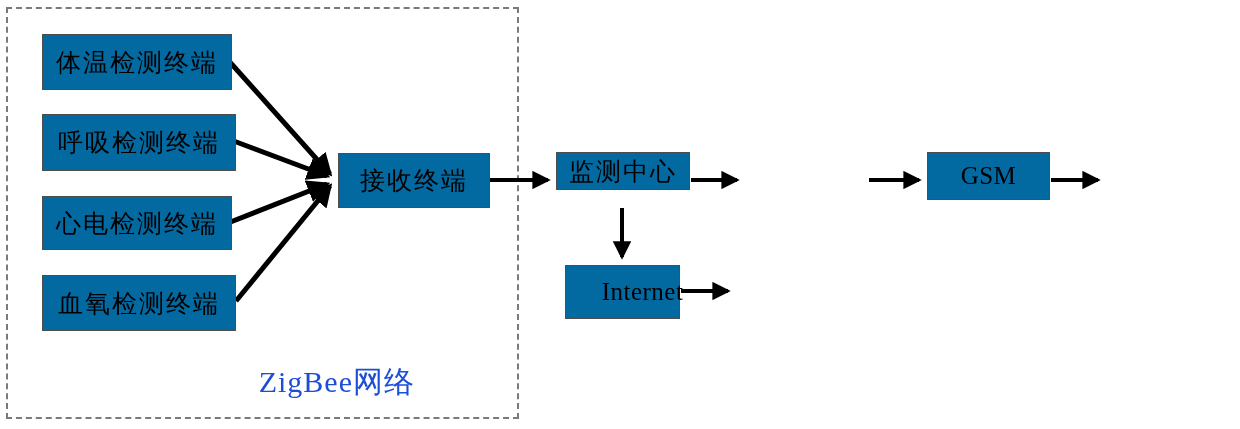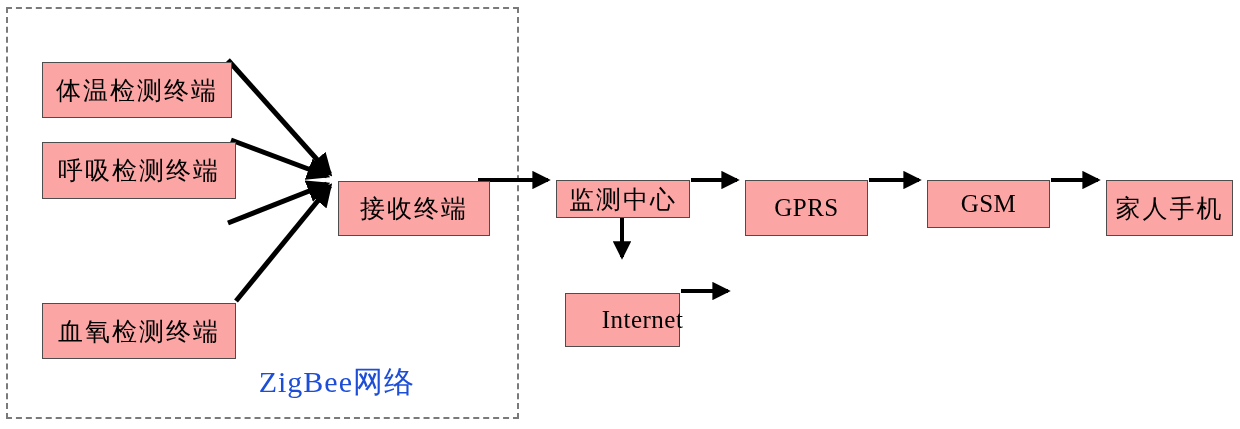--- a/index.html
+++ b/index.html
@@ -22,29 +22,28 @@
     width: 513px;
     height: 412px;
     border: 2px dashed #7a7a7a;
     box-sizing: border-box;
     background: transparent;
   }
   .node {
     position: absolute;
     box-sizing: border-box;
     border: 1.5px solid #4d4d4d;
-    background: #fca5a5;
+    background: #0369a1;
     display: flex;
     align-items: center;
     justify-content: center;
     font-size: 25px;
     color: #000000;
     letter-spacing: 2px;
     white-space: nowrap;
-    margin-top: 28px;
   }
   .node.latin {
     letter-spacing: 0.5px;
   }
   .group-label {
     position: absolute;
     left: 225px;
     top: 362px;
     width: 190px;
     text-align: right;
@@ -96,24 +95,23 @@
     <line x1="691" y1="180" x2="737" y2="180" stroke="#000" stroke-width="4" marker-end="url(#ah)"></line>
     <line x1="869" y1="180" x2="919" y2="180" stroke="#000" stroke-width="4" marker-end="url(#ah)"></line>
     <line x1="1051" y1="180" x2="1098" y2="180" stroke="#000" stroke-width="4" marker-end="url(#ah)"></line>
 
     <line x1="622" y1="208" x2="622" y2="257" stroke="#000" stroke-width="4" marker-end="url(#ah)"></line>
     <line x1="681" y1="291" x2="728" y2="291" stroke="#000" stroke-width="4" marker-end="url(#ah)"></line>
   </svg>
 
   <div class="node n-temp">体温检测终端</div>
   <div class="node n-resp">呼吸检测终端</div>
+  <div class="node n-ecg">心电检测终端</div>
   <div class="node n-spo2">血氧检测终端</div>
   <div class="node n-receiver">接收终端</div>
 
   <div class="group-label">ZigBee网络</div>
 
   <div class="node n-monitor">监测中心</div>
-  <div class="node n-gprs latin">GPRS</div>
   <div class="node n-gsm latin">GSM</div>
-  <div class="node n-family">家人手机</div>
   <div class="node n-internet latin">Internet</div>
 
 </div>
 
 </body></html>

